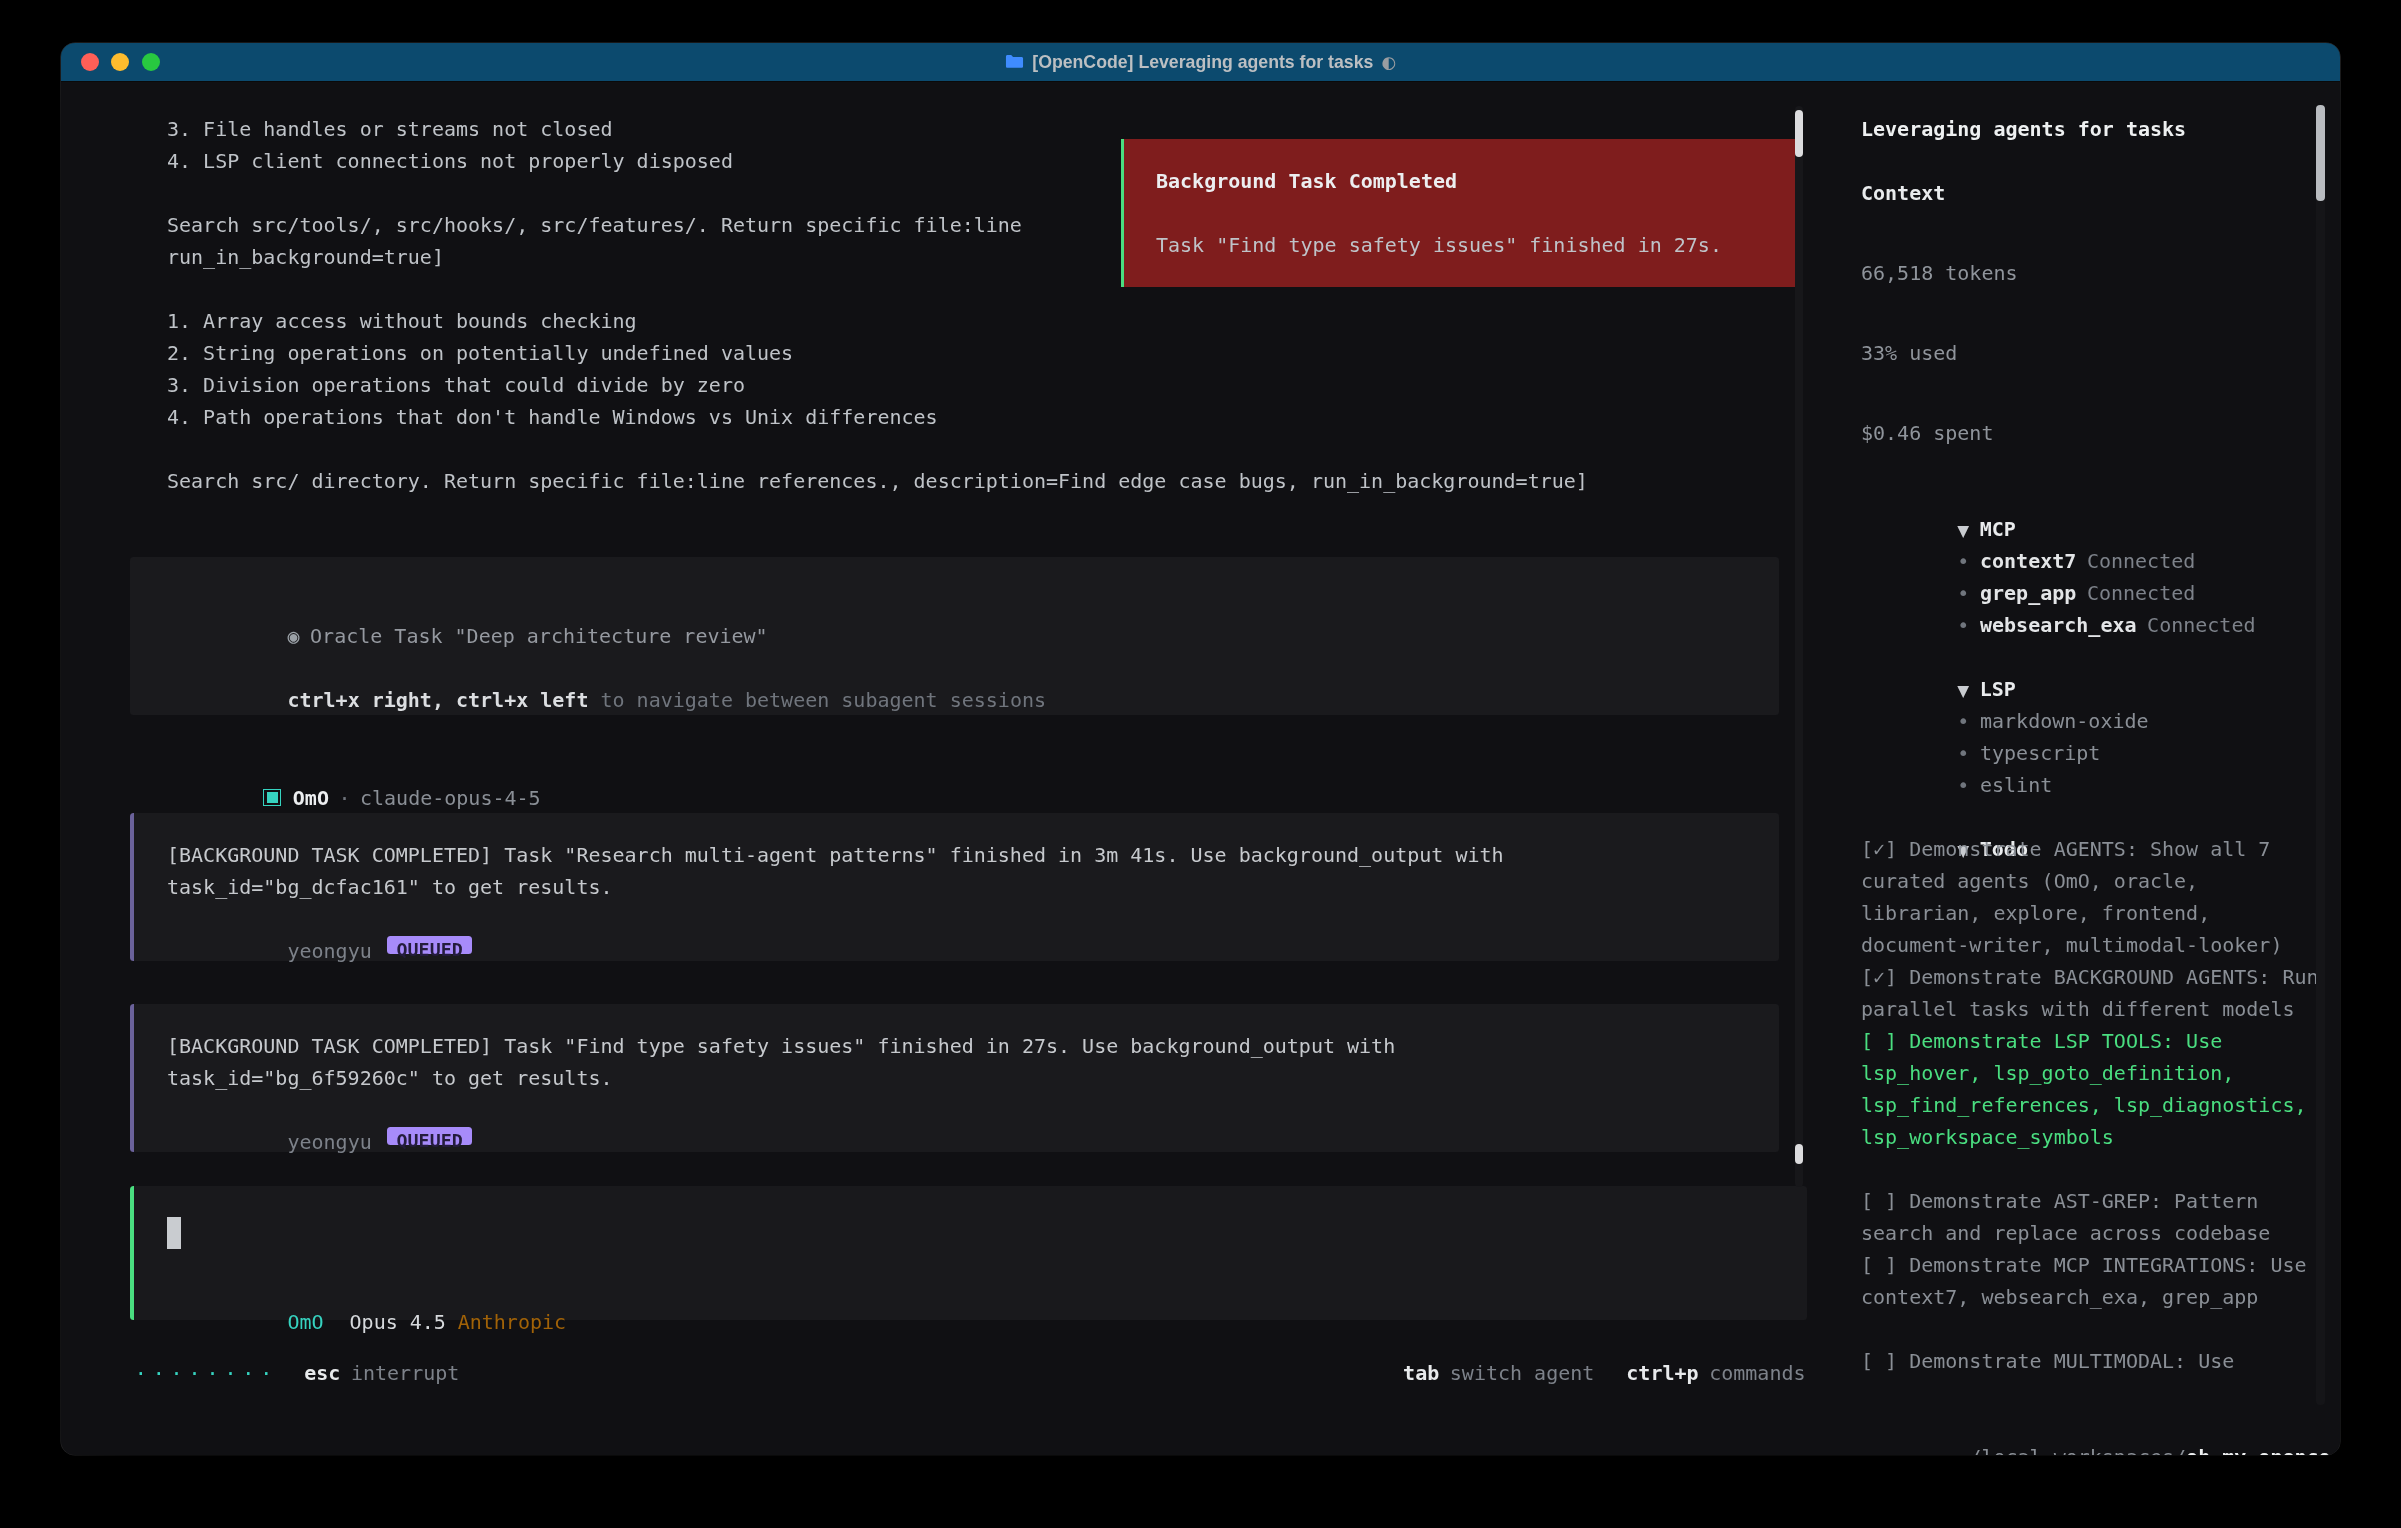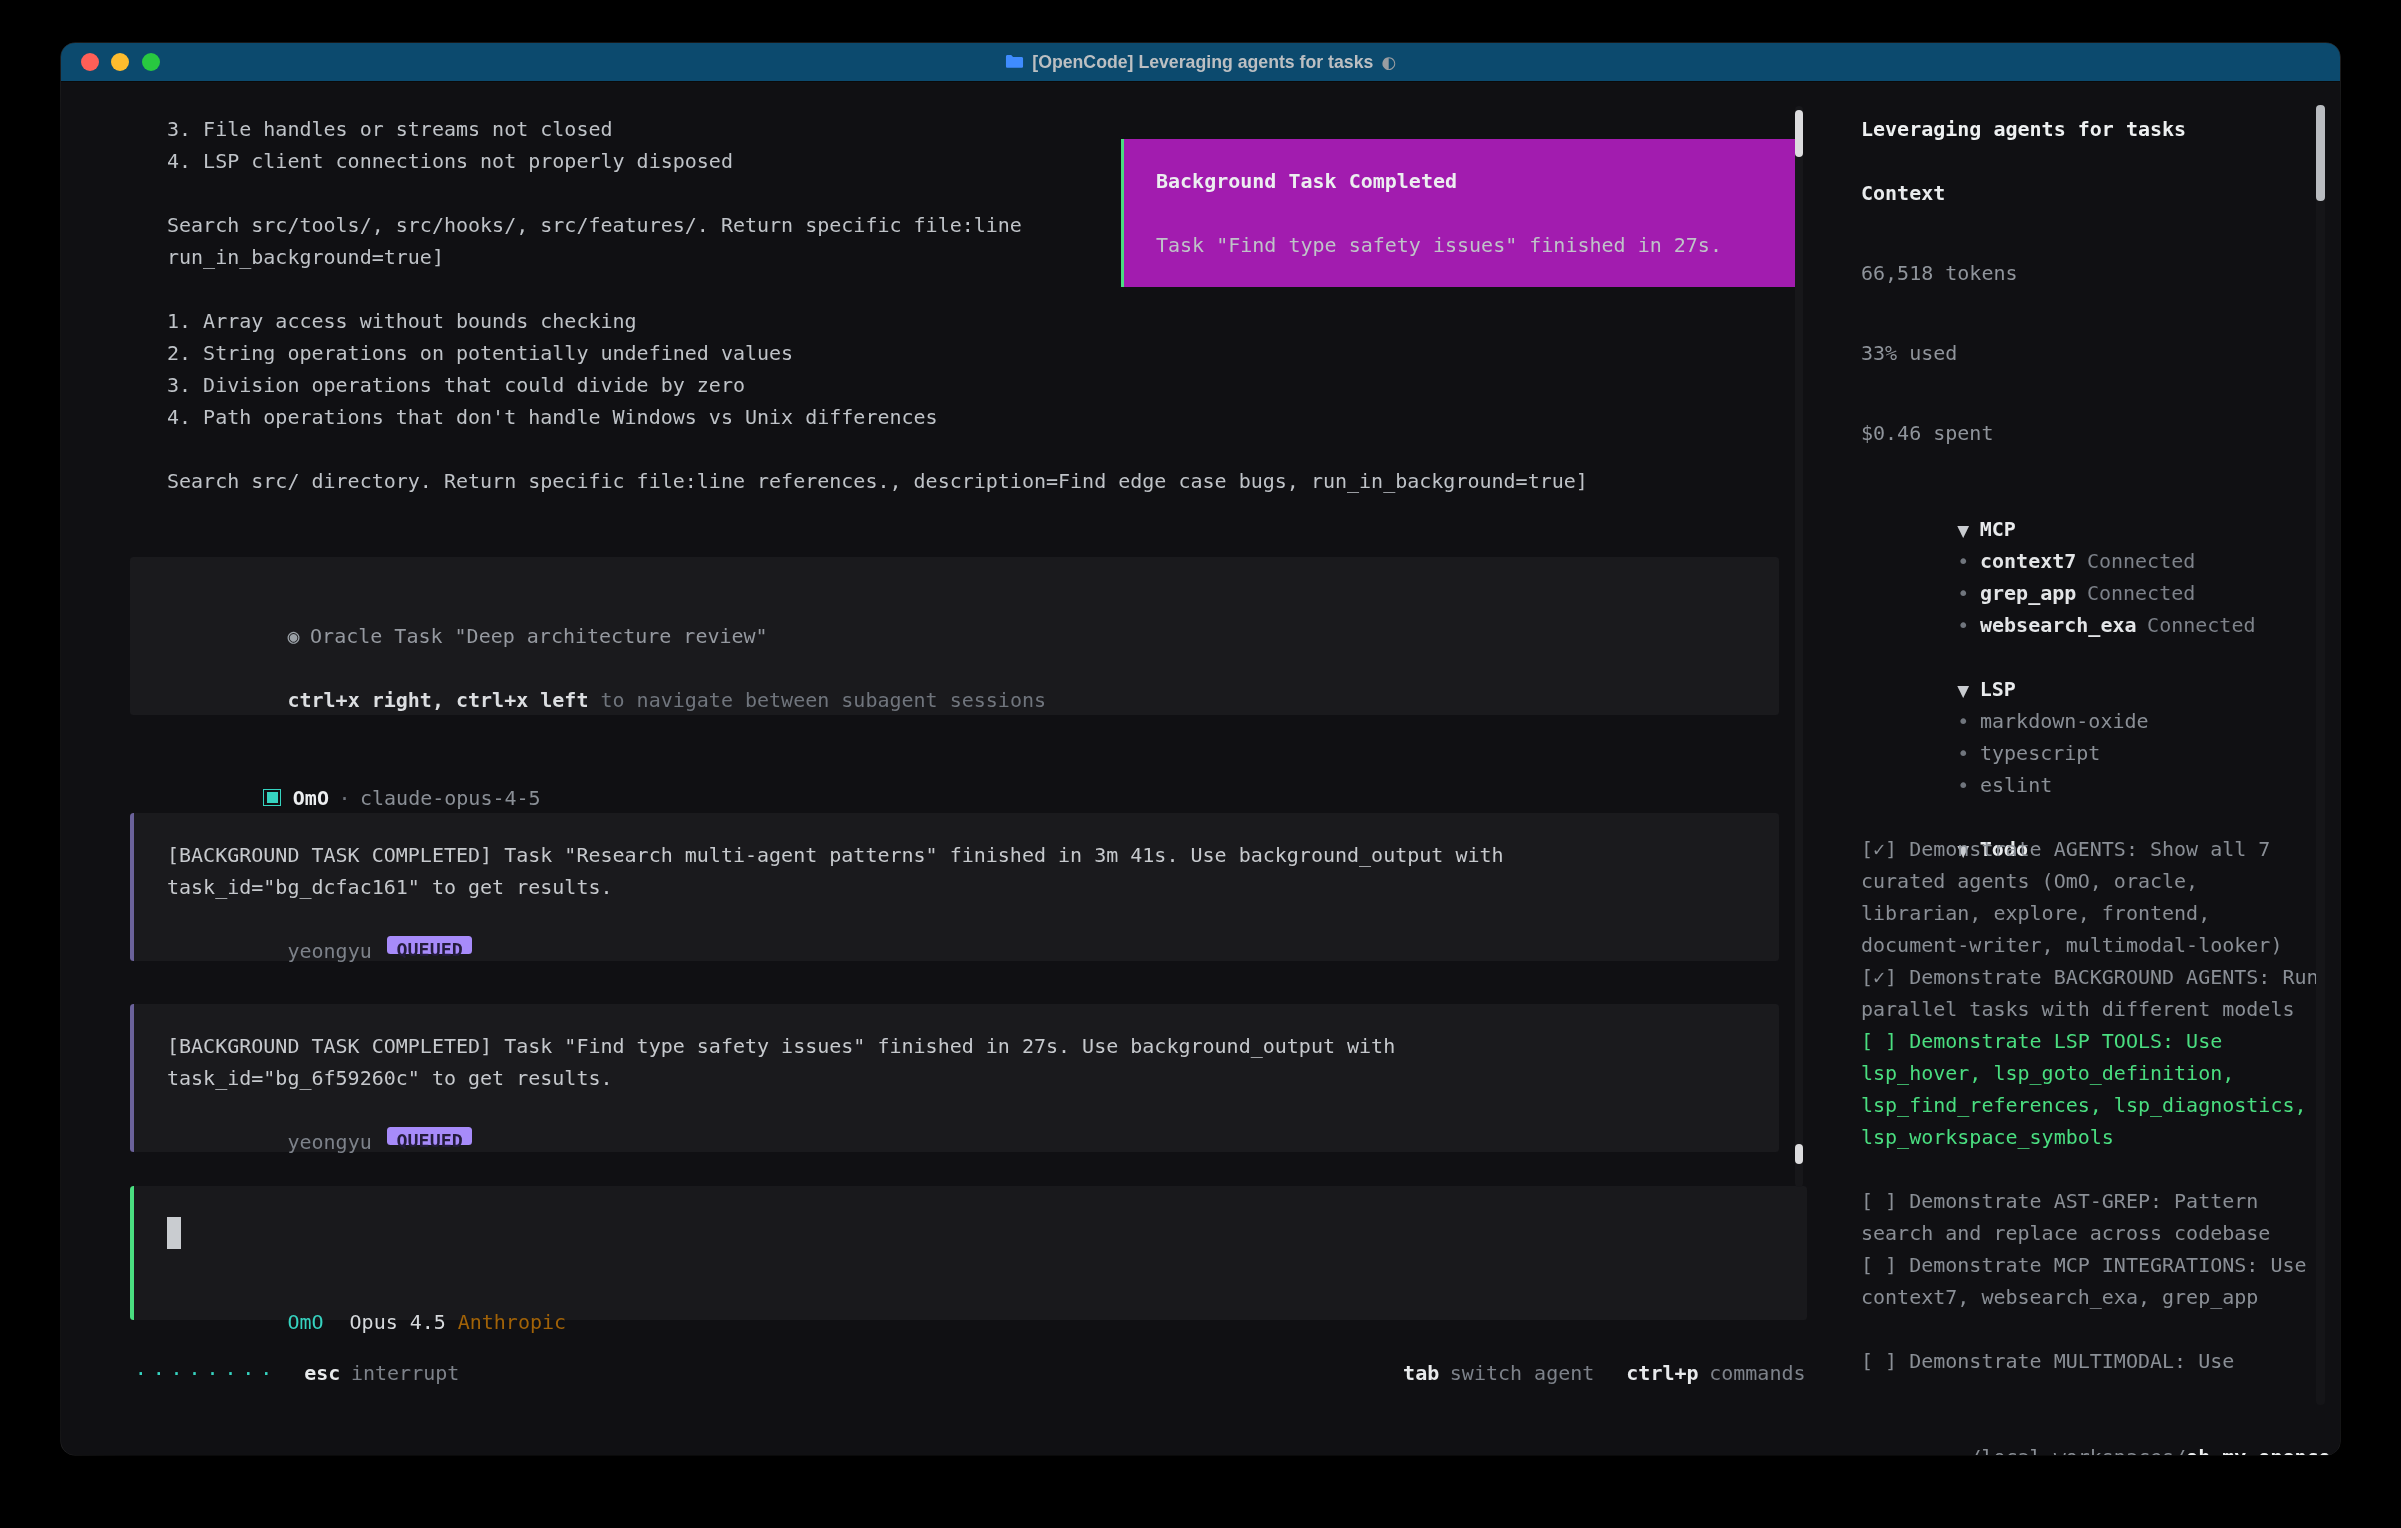--- a/index.html
+++ b/index.html
@@ -25,21 +25,21 @@
 
   .content { display:flex; height:1373px;padding-left:31px; }
 
   
   .main { width:1743px; position:relative; padding:31px 0 0 38px; }
   .flow { padding-left:37px; }
   .line { height:32px; line-height:32px; white-space:pre; color:#bfc3c8; }
   .icon-glyph { font-family:"DejaVu Sans Mono","DejaVu Sans",monospace; color:#9aa0a6; margin-right:10.6px; }
 
   .notification { position:absolute; left:1029px; top:57px; width:682px; z-index:5;
-    background:#a21caf; border-left:3px solid var(--accent-green,#4ade80);
+    background:#7f1d1d; border-left:3px solid var(--accent-green,#4ade80);
     border-right:3px solid var(--accent-green,#4ade80); padding:26px 32px; }
   .notification .n-title { font-weight:700; color:#eceef0; }
 
   .oracle-box { margin-top:60px; width:1649px; background:#1a1a1d; border-radius:3.5px;
     padding:31px 0 31px 37px; }
   .oracle-box .line { color:#9599a0; }
   .hint-keys { color:#dcdee1; font-weight:700; }
   .hint-rest { color:#70757d; }
 
   .agent-header { margin-top:35px; margin-left:37px; height:32px; line-height:32px; white-space:pre; }

